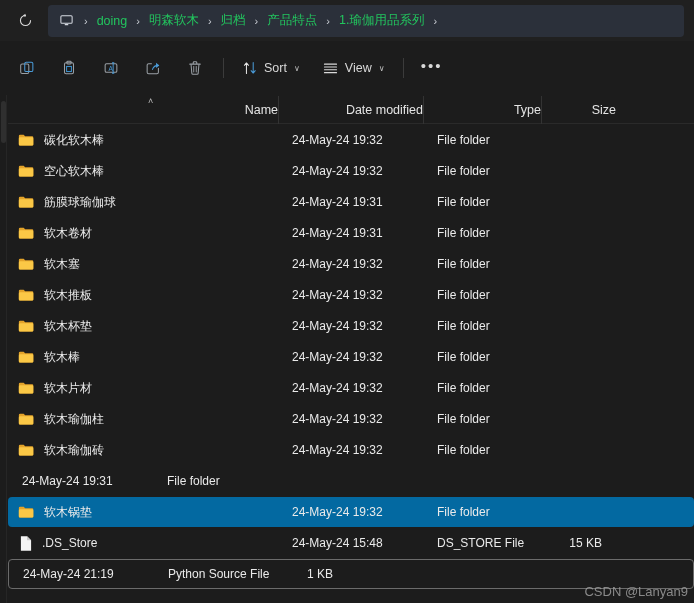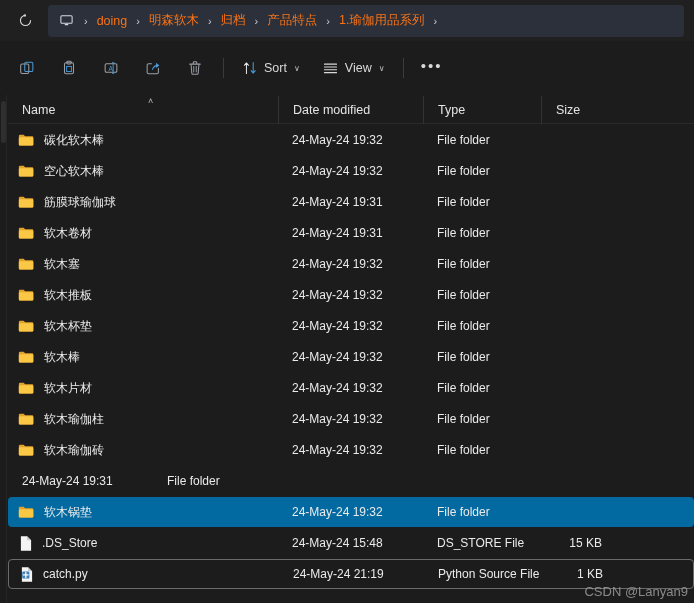--- a/index.html
+++ b/index.html
@@ -55,21 +55,21 @@
     padding: 0 4px;
     overflow: hidden;
   }
 
   .crumb {
     display: flex;
     align-items: center;
     height: 26px;
     padding: 0 6px;
     border-radius: 3px;
-    color: #f97316;
+    color: #22c55e;
     font-size: 12.5px;
     white-space: nowrap;
     cursor: default;
   }
 
   .crumb.home { padding: 0 7px; }
 
   .sep {
     color: #c9cdd4;
     font-size: 11px;
@@ -157,20 +157,21 @@
   }
   .col {
     position: relative;
     height: 28px;
     display: flex;
     align-items: center;
     padding-left: 14px;
     cursor: pointer;
     overflow: hidden;
     white-space: nowrap;
+    justify-content: flex-end;
   }
   .col + .col { border-left: 1px solid #333333; }
 
   .col-name { width: 270px; }
   .col-date { width: 145px; }
   .col-type { width: 118px; }
   .col-size { width: 75px; }
   .col-tail { width: 70px; border-left: 1px solid #333333; }
 
   .sortcaret {
@@ -526,29 +527,20 @@
             <path d="M2 1.6h7.2L14 6.3v12.1H2Z" fill="#f4f4f4"></path>
             <path d="M9.2 1.6 14 6.3H9.2Z" fill="#c9c9c9"></path>
           </svg>
           <span>.DS_Store</span>
         </div>
         <div class="cell c-date">24-May-24 15:48</div>
         <div class="cell c-type">DS_STORE File</div>
         <div class="cell c-size">15 KB</div>
       </div>
       <div class="row focused">
-        <div class="cell c-name">
-          <svg class="icon-file" viewBox="0 0 16 20">
-            <path d="M2 1.6h7.2L14 6.3v12.1H2Z" fill="#f4f4f4"></path>
-            <path d="M9.2 1.6 14 6.3H9.2Z" fill="#c9c9c9"></path>
-            <rect x="2.4" y="6.4" width="8.4" height="8.4" rx="1.4" fill="#3f7fb5"></rect>
-            <path d="M6.6 7.6v5.9 M3.9 10.5h5.4" stroke="#ffffff" stroke-width="1.5" stroke-linecap="round"></path>
-          </svg>
-          <span>catch.py</span>
-        </div>
         <div class="cell c-date">24-May-24 21:19</div>
         <div class="cell c-type">Python Source File</div>
         <div class="cell c-size">1 KB</div>
       </div>
     </div>
 
   <div class="watermark">CSDN @Lanyan9</div>
 
 </div>
 

